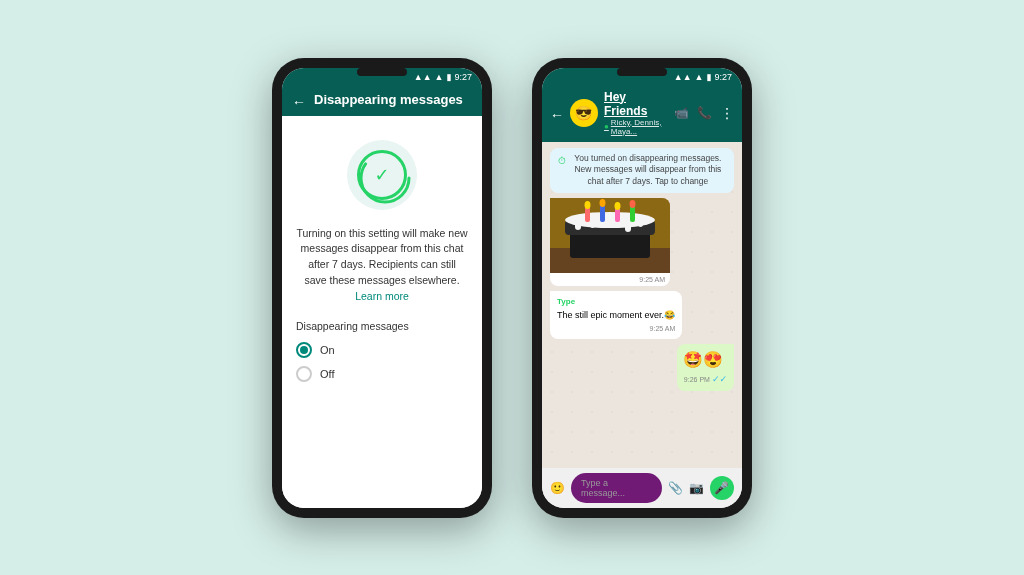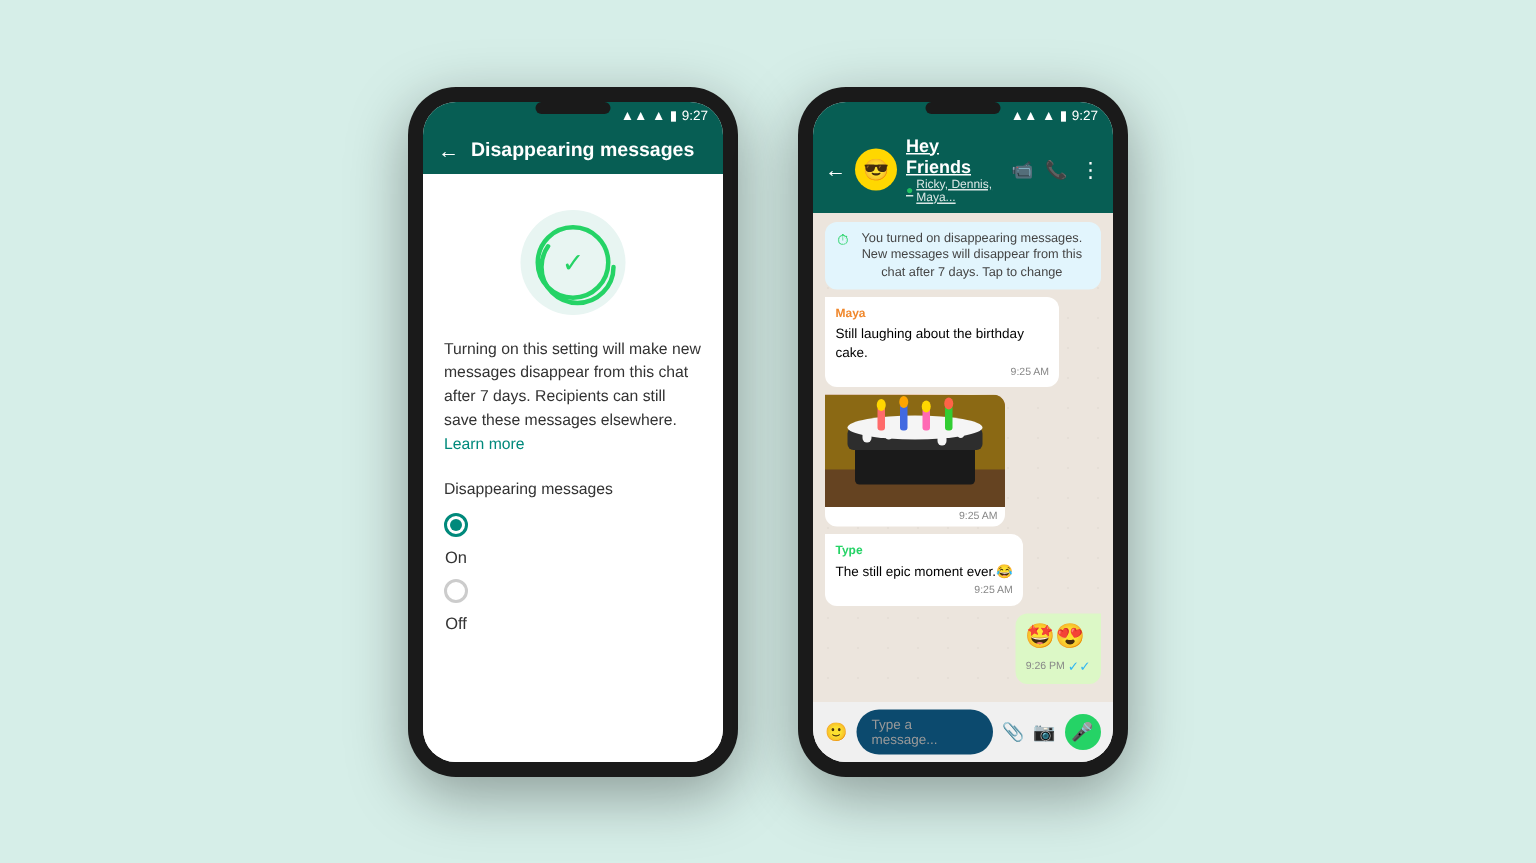--- a/index.html
+++ b/index.html
@@ -96,41 +96,40 @@
       border: 3px solid #25d366;
       display: flex;
       align-items: center;
       justify-content: center;
       position: relative;
     }
     .description-text {
       font-size: 10.5px;
       color: #333;
       line-height: 1.5;
-      text-align: left;
+      text-align: center;
       margin-bottom: 16px;
     }
     .learn-more {
       color: #00897b;
       cursor: pointer;
     }
     .section-label {
       font-size: 10.5px;
       color: #333;
       align-self: flex-start;
       margin-bottom: 10px;
     }
     .radio-option {
       display: flex;
       align-items: center;
       gap: 8px;
       align-self: flex-start;
       margin-bottom: 8px;
       cursor: pointer;
-      flex-direction: column;
     }
     .radio-circle {
       width: 16px;
       height: 16px;
       border-radius: 50%;
       border: 2px solid #ccc;
       display: flex;
       align-items: center;
       justify-content: center;
     }
@@ -286,21 +285,21 @@
     }
     .chat-input-bar {
       background: #f0f0f0;
       padding: 5px 8px;
       display: flex;
       align-items: center;
       gap: 6px;
     }
     .chat-input {
       flex: 1;
-      background: #0c4a6e;
+      background: #701a75;
       border-radius: 20px;
       padding: 5px 10px;
       font-size: 9px;
       color: #999;
       border: none;
     }
     .mic-btn {
       width: 24px;
       height: 24px;
       border-radius: 50%;
@@ -427,25 +426,20 @@
         </div>
       </div>
 
       <div class="chat-body">
 
         <div class="system-message">
           <span class="system-msg-icon">⏱</span>
           <span>You turned on disappearing messages. New messages will disappear from this chat after 7 days. Tap to change</span>
         </div>
 
-        <div class="bubble bubble-received">
-          <div class="bubble-sender">Maya</div>
-          <div>Still laughing about the birthday cake.</div>
-          <div class="bubble-time">9:25 AM</div>
-        </div>
 
         <div class="image-bubble">
           <div class="cake-image">
 
             <svg width="120" height="75" viewBox="0 0 120 75">
 
               <rect width="120" height="75" fill="#8B6914"></rect>
 
               <rect x="0" y="50" width="120" height="25" fill="#654321"></rect>
 

